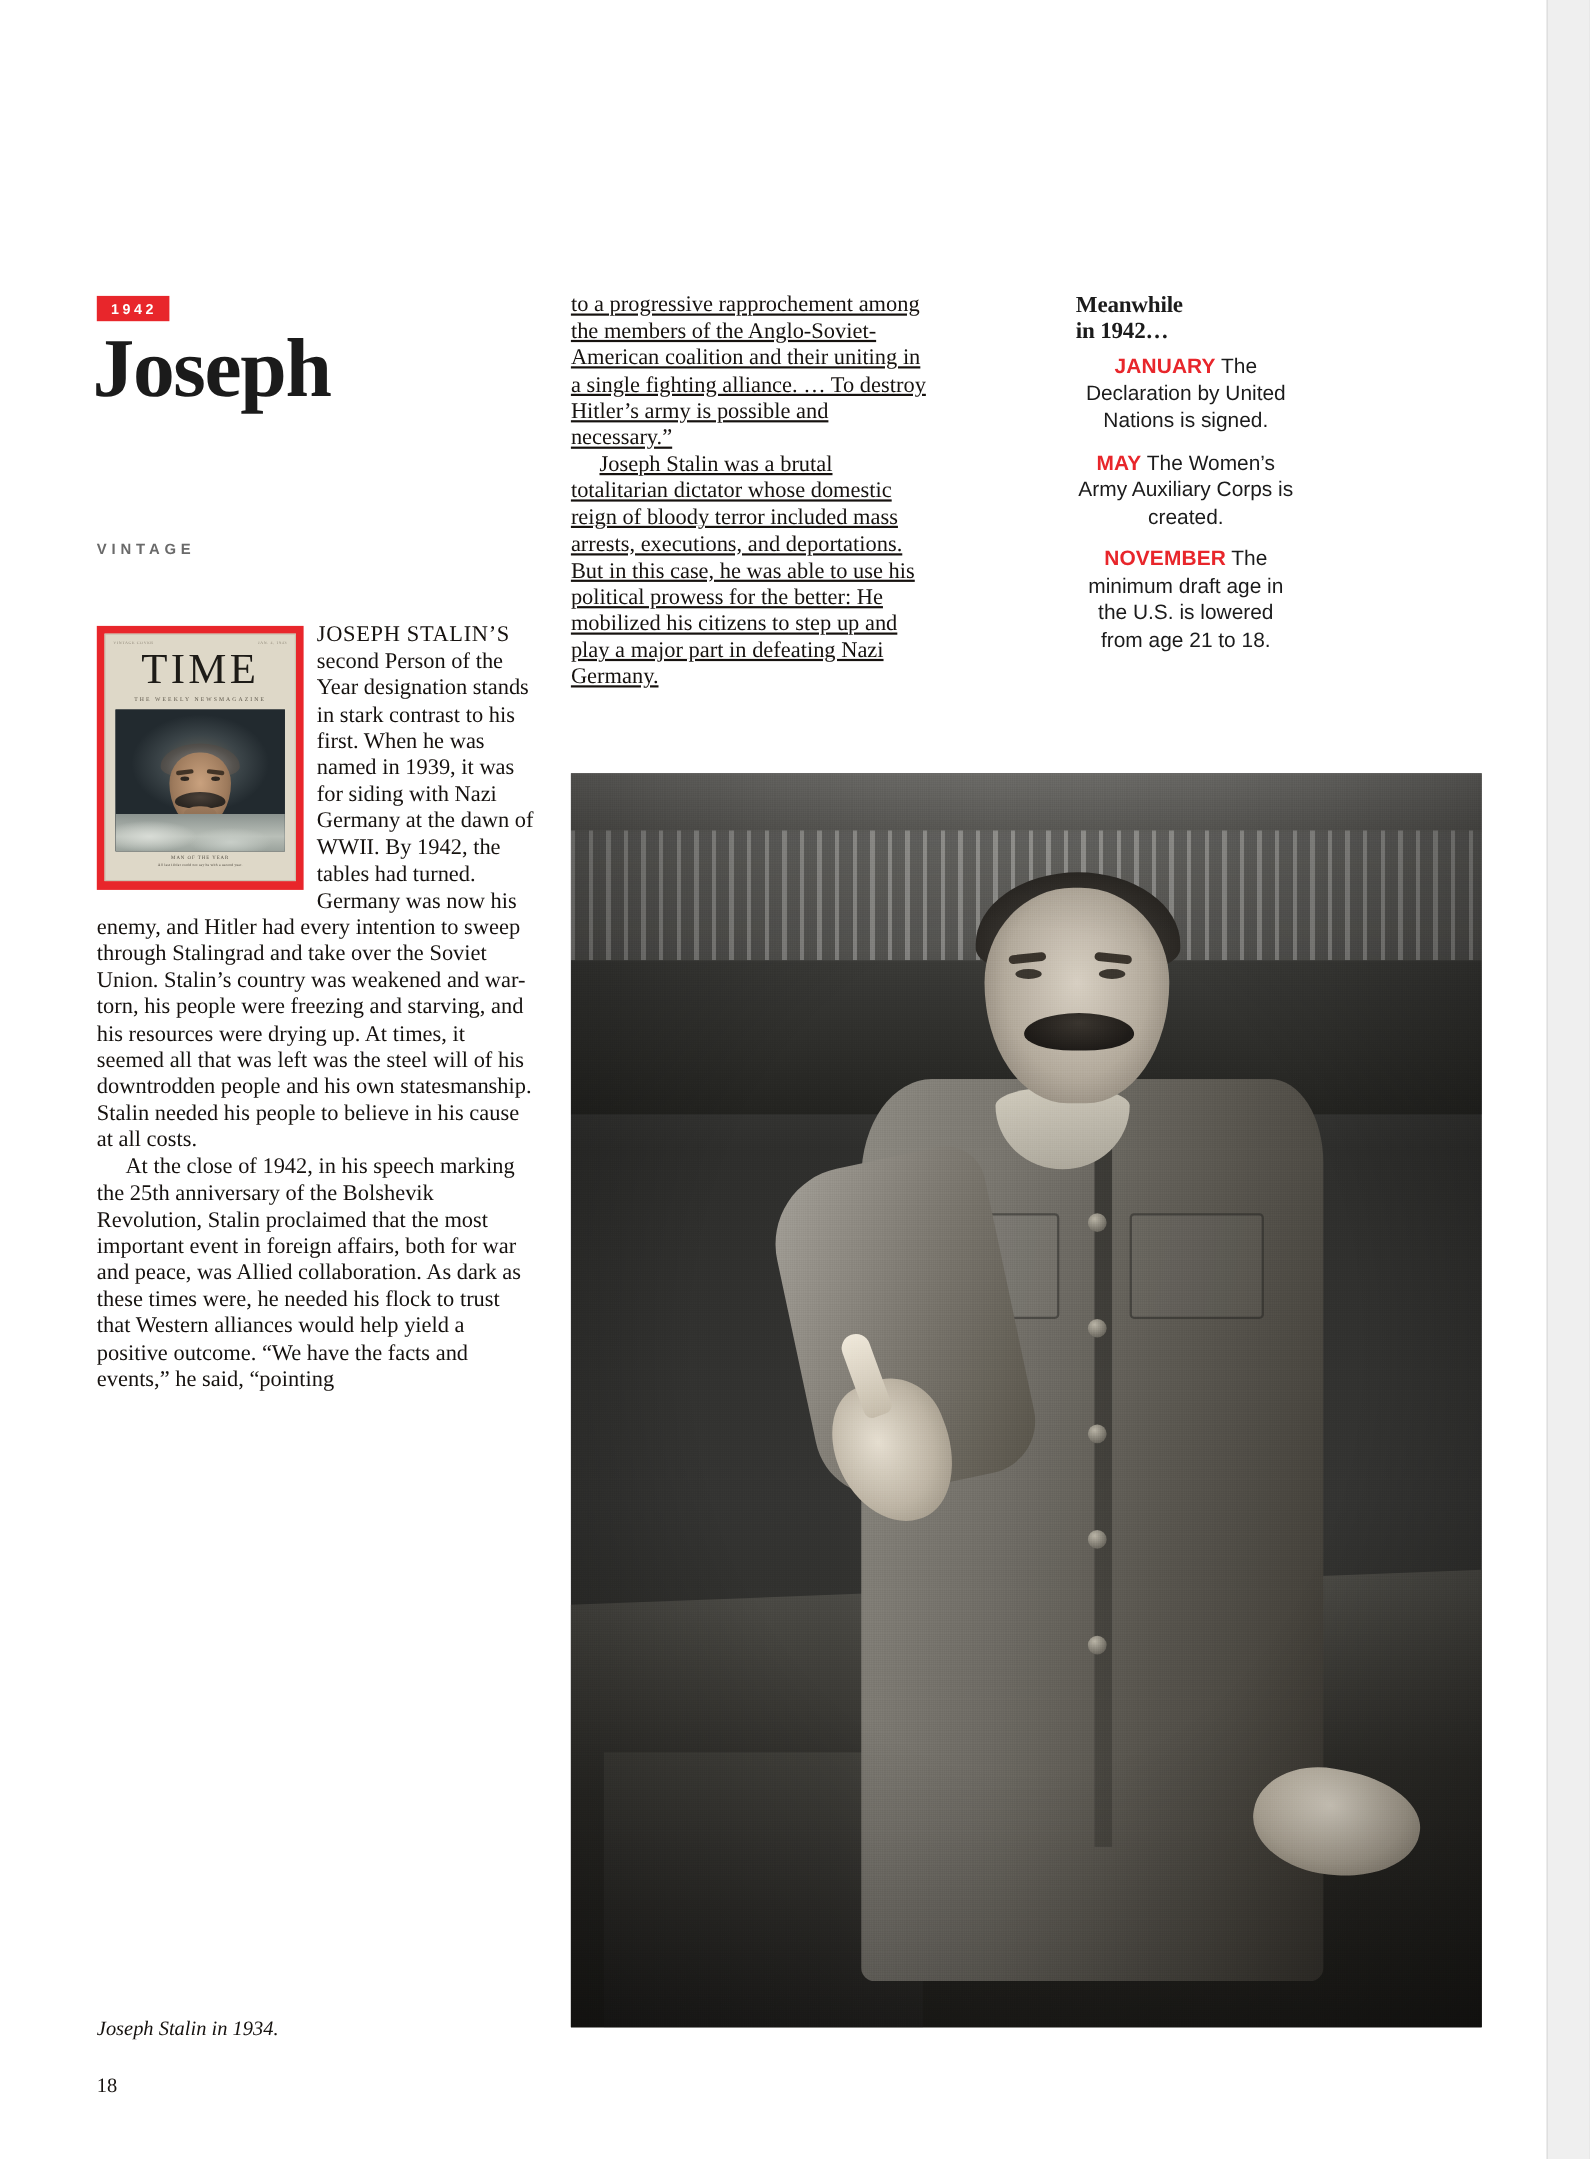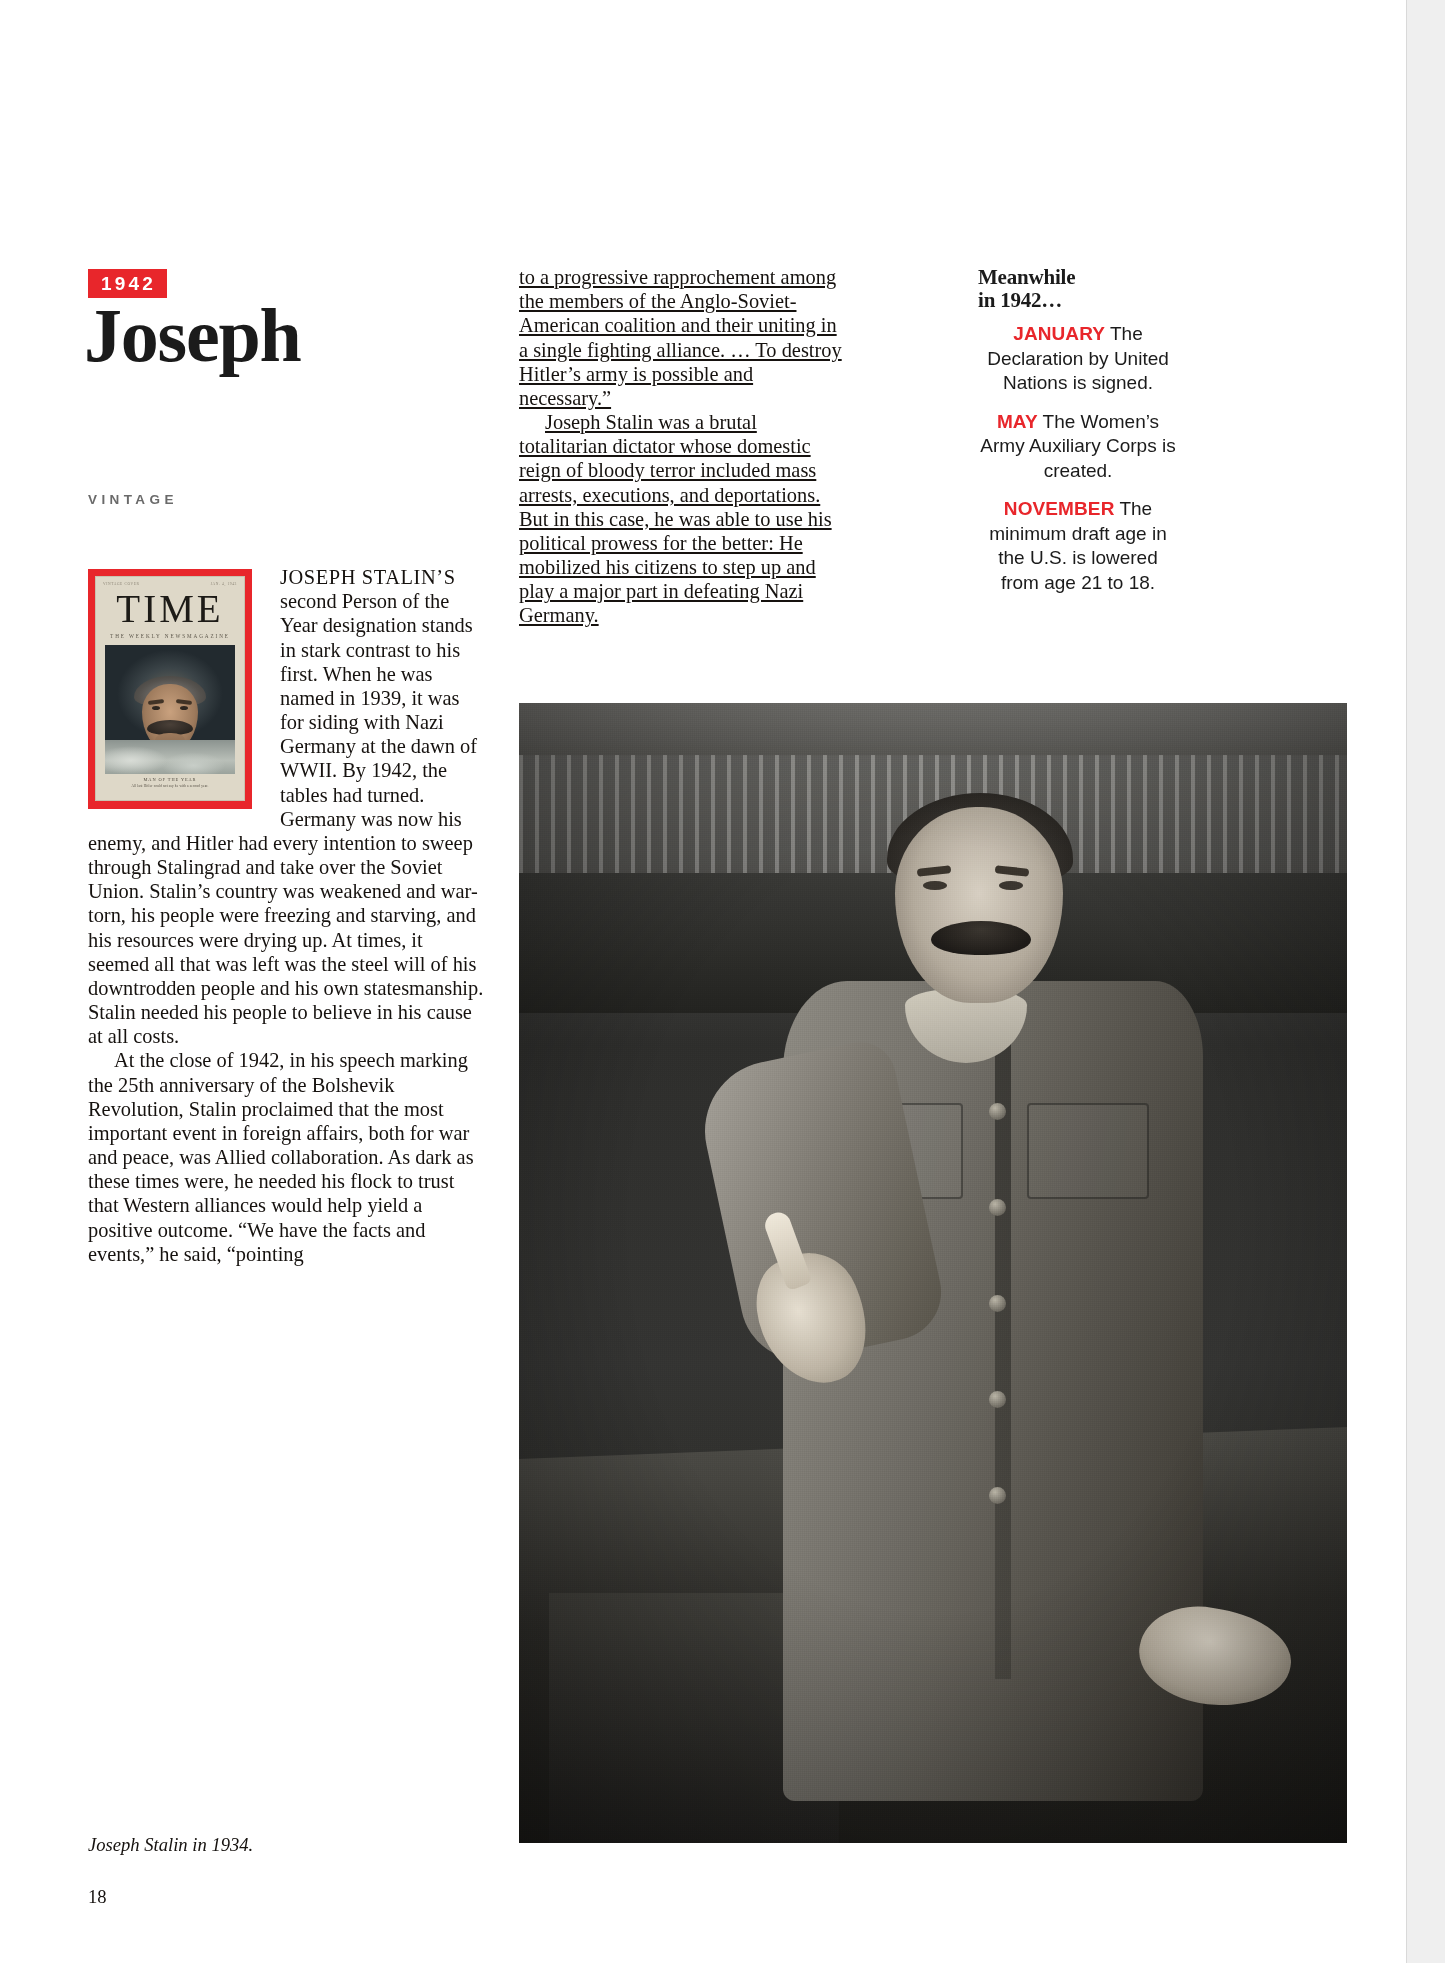--- a/index.html
+++ b/index.html
@@ -29,21 +29,21 @@
 
   
   .year-badge {
     position: absolute;
     left: 88px;
     top: 269px;
     background: #e8262b;
     color: #ffffff;
     font-family: "Liberation Sans", sans-serif;
     font-weight: bold;
-    font-size: 19px;
+    font-size: 13px;
     letter-spacing: 3.2px;
     padding: 5px 11px 5px 13px;
     line-height: 1;
   }
 
   
   .headline {
     position: absolute;
     left: 84px;
     top: 300px;
@@ -81,23 +81,23 @@
   .col-left p { margin: 0; }
   .col-left p + p { text-indent: 26px; }
   .smallcaps {
     font-variant: small-caps;
     letter-spacing: 0.6px;
   }
 
   
   .cover {
     float: left;
-    width: 164px;
+    width: 188px;
     height: 240px;
-    margin: 4px 28px 6px 0;
+    margin: 4px 12px 6px 0;
     background: #e8262b;
     padding: 7px 7px 8px 7px;
     box-sizing: border-box;
     position: relative;
   }
   .cover-inner {
     width: 100%;
     height: 100%;
     background: #ded8c8;
     position: relative;

